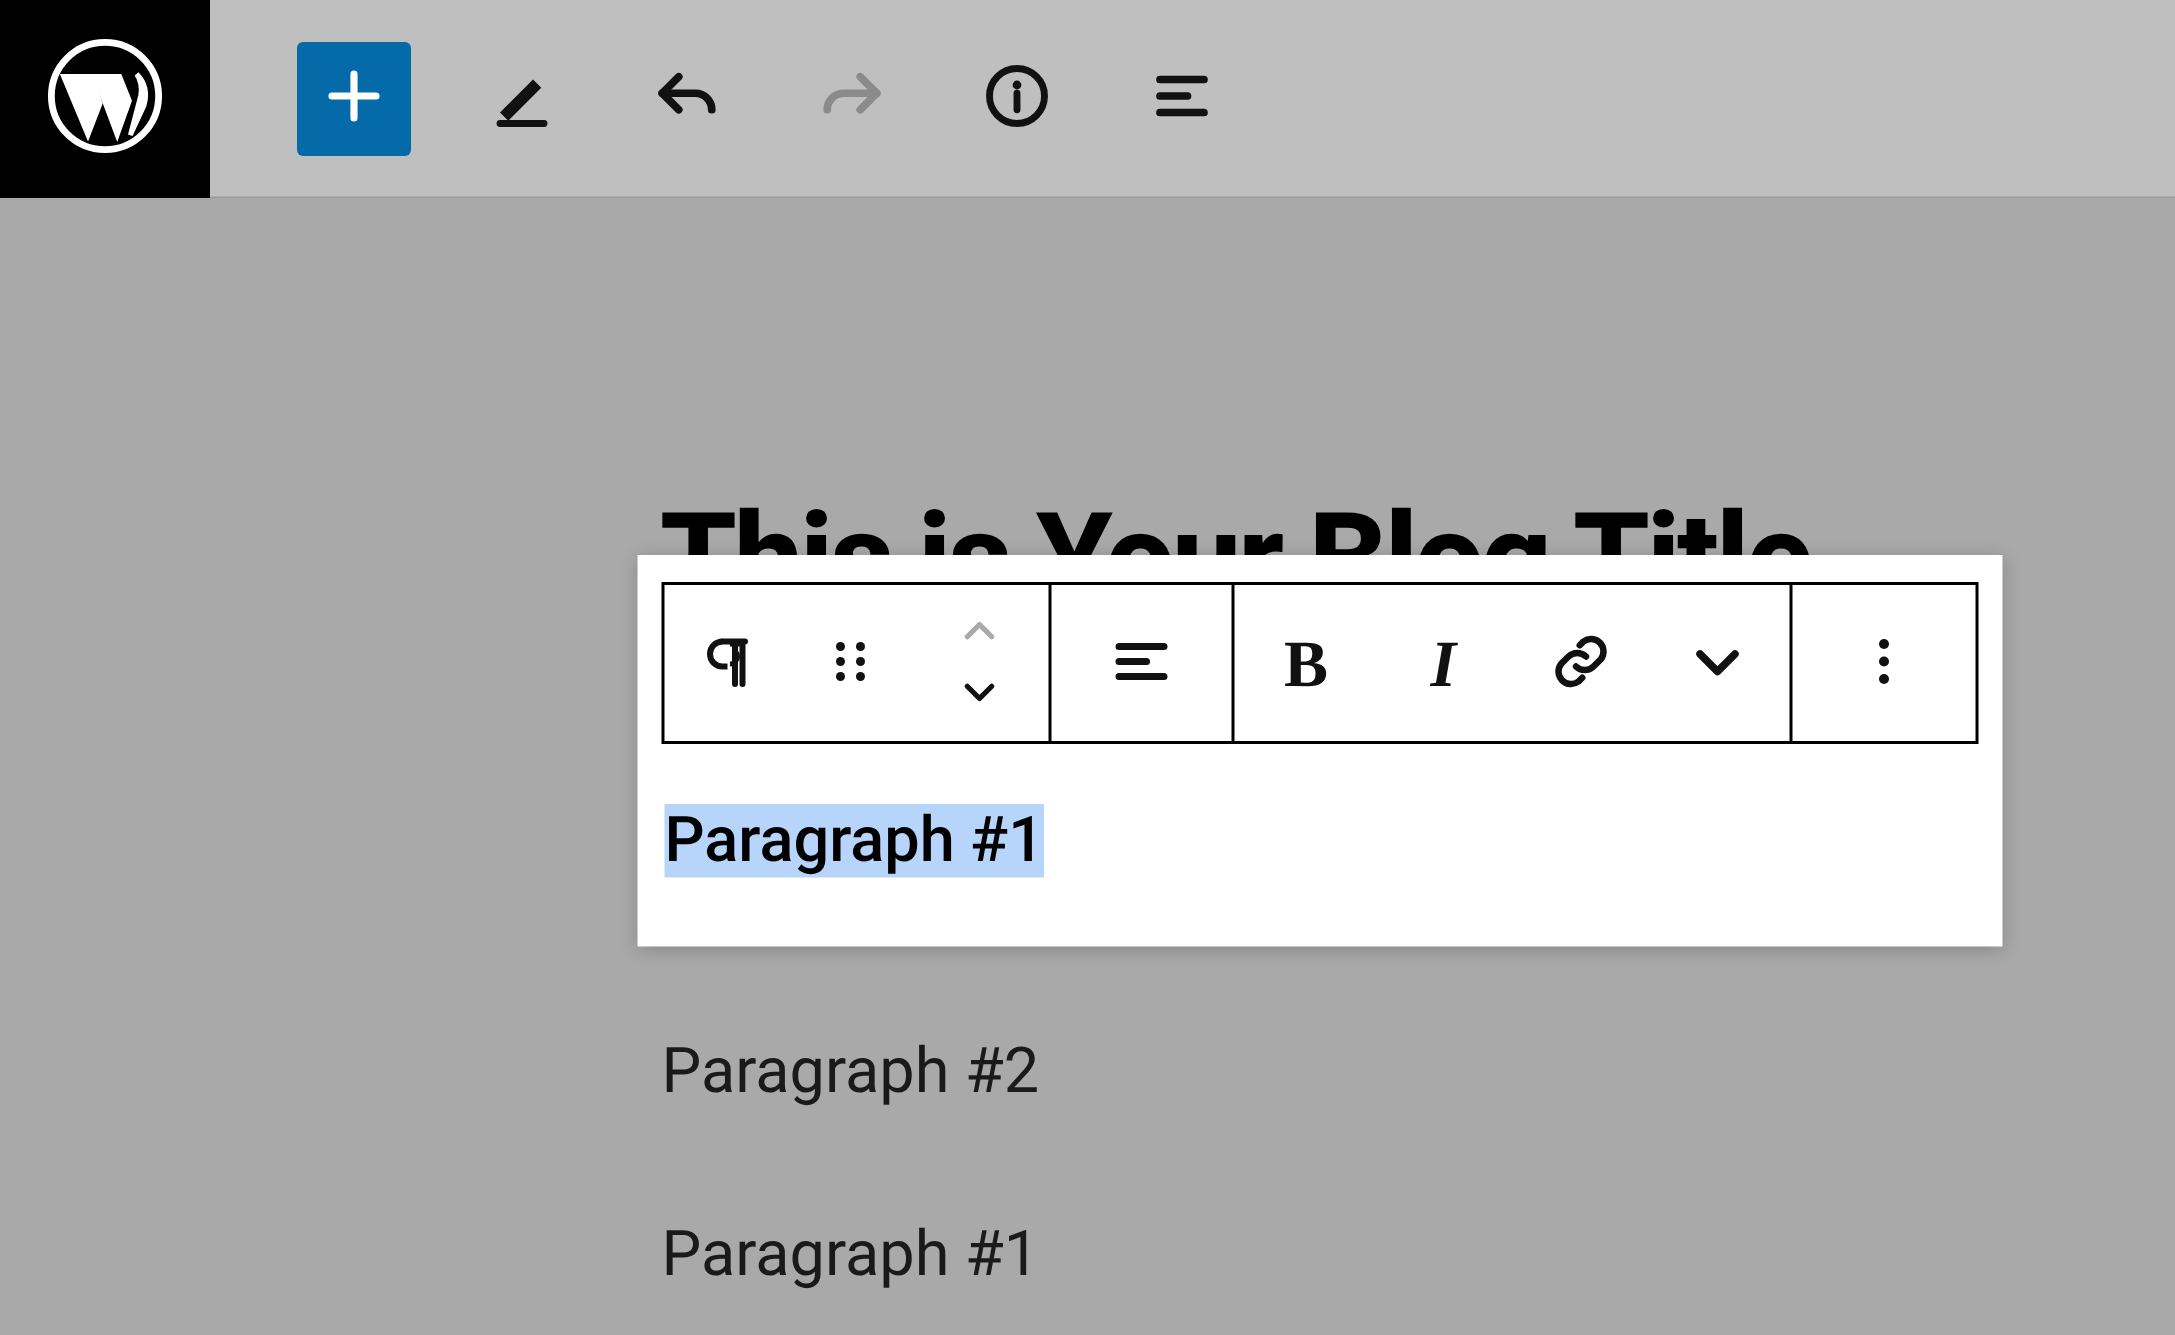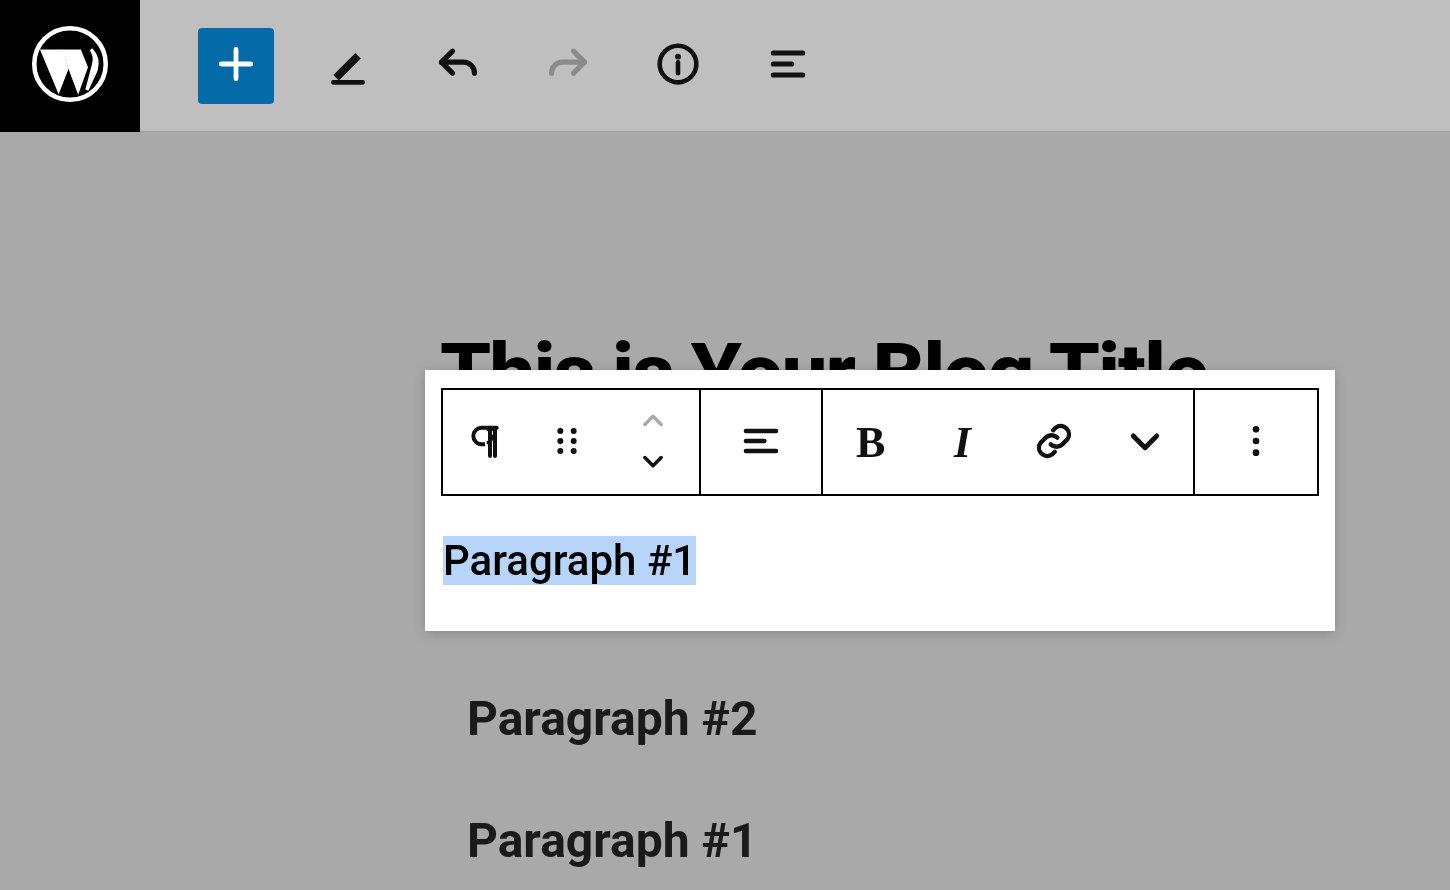--- a/index.html
+++ b/index.html
@@ -127,23 +127,23 @@
     font-weight: 500;
     color: #000;
   }
   .selected-text {
     background: #b7d5fb;
     display: inline;
   }
 
   .other-para {
     position: absolute;
-    left: 467px;
-    font-size: 48px;
-    font-weight: 700;
+    left: 441px;
+    font-size: 42px;
+    font-weight: 400;
     color: #1a1a1a;
   }
   .p2 { top: 558px; }
   .p3 { top: 680px; }
 </style>
 </head>
 <body>
 
 <div class="topbar">
   <div class="wp-logo-box">

